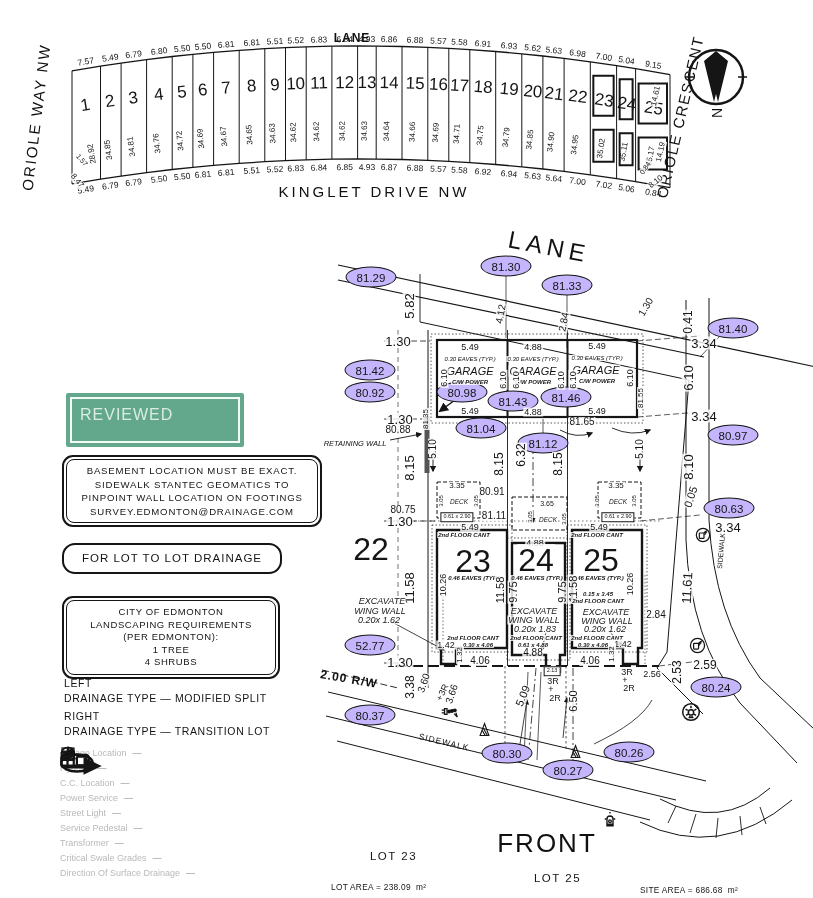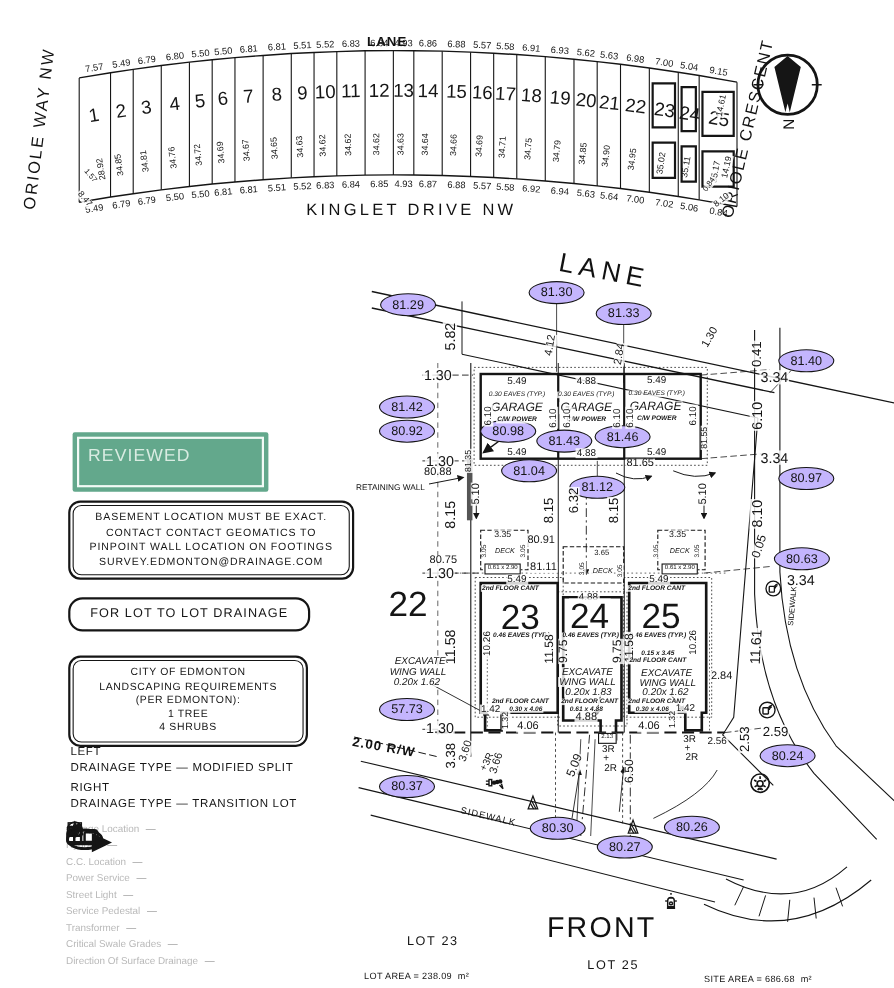--- a/index.html
+++ b/index.html
@@ -9,21 +9,21 @@
   .street{position:absolute;white-space:nowrap;transform:translate(-50%,-50%);color:#111}
   #st-lane-top{left:352px;top:38px;font-size:12px;font-weight:bold;letter-spacing:1px}
   #st-way{left:36px;top:117px;font-size:15px;letter-spacing:2px;transform:translate(-50%,-50%) rotate(-83deg)}
   #st-kinglet{left:374px;top:191px;font-size:15px;letter-spacing:3px}
   #st-crescent{left:680px;top:117px;font-size:15px;letter-spacing:1.5px;transform:translate(-50%,-50%) rotate(-77deg)}
   #st-compass-n{left:717px;top:113px;font-size:14px;transform:translate(-50%,-50%) rotate(-90deg)}
   #st-lane-big{left:549px;top:247px;font-size:24px;letter-spacing:5px;transform:translate(-50%,-50%) rotate(11deg)}
   #st-front{left:547px;top:843px;font-size:26px;letter-spacing:2px}
   #st-sidewalk-front{left:444px;top:742px;font-size:8.5px;letter-spacing:1px;transform:translate(-50%,-50%) rotate(13deg)}
   #st-sidewalk-east{left:721px;top:551px;font-size:7px;transform:translate(-50%,-50%) rotate(-85deg)}
-  #st-retaining{left:355px;top:443px;font-size:7.5px;}
+  #st-retaining{left:355px;top:443px;font-size:7.5px;font-style:italic}
   #st-rw{left:349px;top:679px;font-size:12px;font-weight:bold;letter-spacing:1px;transform:translate(-50%,-50%) rotate(10deg)}
   .ann{position:absolute;white-space:nowrap;line-height:1;background:rgba(255,255,255,.82);
        padding:0 1px;transform:translate(-50%,-50%)}
   .ann.it{font-style:italic}.ann.bd{font-weight:bold}
   .ann.box{border:1px solid #151515;background:#fff;padding:1px 2px}
   .bubble{position:absolute;transform:translate(-50%,-50%);border:1.6px solid #151515;border-radius:50%;
        background:#c4b5fd;display:flex;align-items:center;justify-content:center;font-size:11.5px}
   
   #stamp{position:absolute;left:66px;top:393px;width:178px;height:54px;background:#63a88c;
        border-radius:2px;box-sizing:border-box;padding:4px}
@@ -299,21 +299,21 @@
 
 <div id="stamp">
   <div class="inner">
     <div class="t">REVIEWED</div>
   </div>
 </div>
 
 <div id="basement" class="dblbox">
   <div class="inner">
     <div>BASEMENT LOCATION MUST BE EXACT.</div>
-    <div>CONTACT CONTACT GEOMATICS TO</div>
+    <div>SIDEWALK STANTEC GEOMATICS TO</div>
     <div>PINPOINT WALL LOCATION ON FOOTINGS</div>
     <div>SURVEY.EDMONTON@DRAINAGE.COM</div>
   </div>
 </div>
 
 <div id="easement">
   <div>FOR LOT TO LOT DRAINAGE</div>
 </div>
 
 <div id="landscape" class="dblbox">
@@ -460,21 +460,21 @@
     <div class="bubble" style="left: 733px; top: 328px; width: 49px; height: 19px;">81.40</div>
     <div class="bubble" style="left: 370px; top: 370px; width: 49px; height: 19px;">81.42</div>
     <div class="bubble" style="left: 370px; top: 392px; width: 49px; height: 19px;">80.92</div>
     <div class="bubble" style="left: 462px; top: 392px; width: 49px; height: 19px;">80.98</div>
     <div class="bubble" style="left: 513px; top: 401px; width: 49px; height: 19px;">81.43</div>
     <div class="bubble" style="left: 566px; top: 397px; width: 49px; height: 19px;">81.46</div>
     <div class="bubble" style="left: 481px; top: 428px; width: 49px; height: 19px;">81.04</div>
     <div class="bubble" style="left: 543px; top: 443px; width: 49px; height: 19px;">81.12</div>
     <div class="bubble" style="left: 733px; top: 435px; width: 49px; height: 19px;">80.97</div>
     <div class="bubble" style="left: 729px; top: 508px; width: 49px; height: 19px;">80.63</div>
-    <div class="bubble" style="left: 370px; top: 645px; width: 49px; height: 19px;">57.73</div>
+    <div class="bubble" style="left: 370px; top: 645px; width: 49px; height: 19px;">52.77</div>
     <div class="bubble" style="left: 370px; top: 715px; width: 49px; height: 19px;">80.37</div>
     <div class="bubble" style="left: 507px; top: 753px; width: 49px; height: 19px;">80.30</div>
     <div class="bubble" style="left: 568px; top: 770px; width: 49px; height: 19px;">80.27</div>
     <div class="bubble" style="left: 629px; top: 752px; width: 49px; height: 19px;">80.26</div>
     <div class="bubble" style="left: 716px; top: 687px; width: 49px; height: 19px;">80.24</div>
   </div>
 <div id="anns">
     <span class="ann" style="left: 82px; top: 160px; font-size: 7px; transform: translate(-50%, -50%) rotate(50deg);">1.57</span>
     <span class="ann" style="left: 77px; top: 181px; font-size: 8px; transform: translate(-50%, -50%) rotate(50deg);">8.47</span>
     <span class="ann" style="left: 656px; top: 96px; font-size: 8px; transform: translate(-50%, -50%) rotate(-78deg);">14.61</span>

